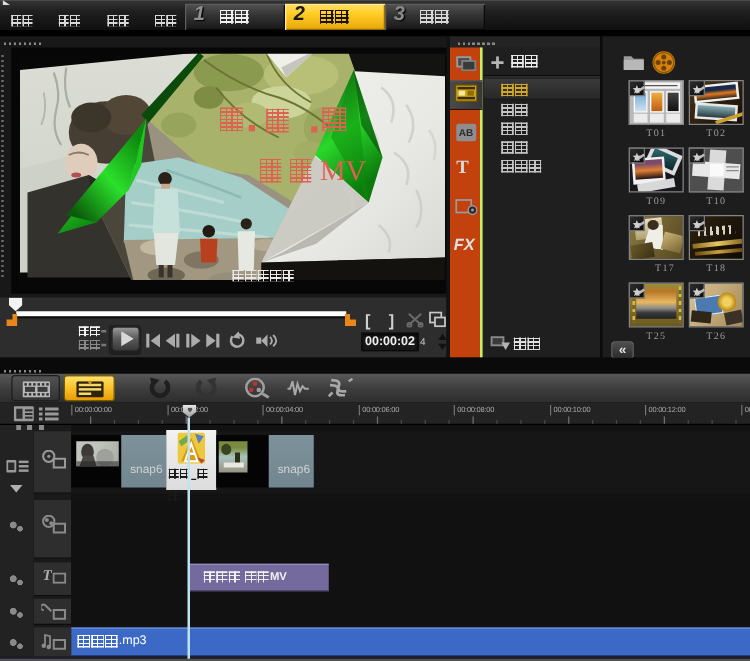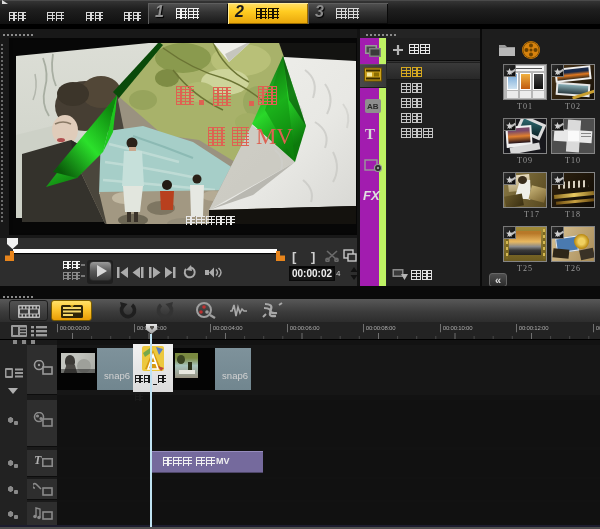--- a/index.html
+++ b/index.html
@@ -248,21 +248,21 @@
   <div class="ab" style="left:336px;top:9px;color:#cacaca;font-size:8px;line-height:14px;">4</div>
   <svg class="ab" style="left:350px;top:8px;" width="8" height="15" viewBox="0 0 8 15">
     <polygon points="4,1 7.5,6 0.5,6" fill="#111"></polygon>
         <polygon points="4,14 7.5,9 0.5,9" fill="#111"></polygon>
   </svg>
 </div>
 
 <div class="ab" style="left:358px;top:29px;width:122px;height:257px;background:#242424;"></div>
 <div class="ab" style="left:357px;top:29px;width:3px;height:257px;background:#121212;"></div>
 <div class="ab dots-h" style="left:366px;top:34px;width:30px;"></div>
-<div class="ab" id="iconstrip" style="left:360px;top:38px;width:26px;height:248px;background:#a21caf;border-right:7px solid #bef264;text-align:center;">
+<div class="ab" id="iconstrip" style="left:360px;top:38px;width:26px;height:248px;background:#c2410c;border-right:2px solid #bef264;text-align:center;">
   <svg class="ab" style="left:4px;top:5px;" width="18" height="14" viewBox="0 0 18 14">
     <rect x="1" y="2" width="12" height="9" fill="#9a9a9a"></rect>
         <rect x="2.5" y="3.5" width="9" height="6" fill="#4a4a4a"></rect>
     <rect x="5" y="5" width="12" height="9" fill="#808080"></rect>
         <rect x="6.5" y="6.5" width="9" height="6" fill="#3a3a3a"></rect>
   </svg>
   <div class="ab" style="left:0;top:26px;width:26px;height:24px;background:linear-gradient(90deg,#4a4a4a,#383838);border-top:1px solid #555;border-bottom:1px solid #1a1a1a;"></div>
   <svg class="ab" style="left:4px;top:29px;" width="18" height="17" viewBox="0 0 18 17">
     <rect x="0.5" y="1" width="17" height="13" fill="#caa11b" stroke="#6b5000" stroke-width="1"></rect>
     <rect x="2" y="2.5" width="14" height="2" fill="#3c2e00"></rect>
@@ -578,19 +578,22 @@
     </div>
   </div>
   <div class="ab" style="left:215px;top:8px;width:36px;height:42px;background:linear-gradient(180deg,#7e929b,#71868f);">
     <div class="ab" style="left:0;top:22px;width:33px;text-align:right;color:#d2d2d2;font-size:9.5px;">snap6</div>
   </div>
 
   <div class="ab" style="left:152px;top:111px;width:111px;height:22px;background:#756a9d;border-top:1px solid #968cbd;border-bottom:1px solid #4e4668;">
     <div class="ab" style="left:11px;top:5px;--c:#f0f0f0;"><span class="z z9"></span><span class="z z9"></span><span class="z z9"></span><span style="display:inline-block;width:3px;"></span><span class="z z9"></span><span class="z z9"></span><span style="color:#f0f0f0;font-size:9px;font-weight:bold;line-height:9px;vertical-align:top;">MV</span></div>
   </div>
 
+  <div class="ab" style="left:57px;top:162px;width:543px;height:23px;background:#3c68c6;border-top:1px solid #6f93dd;border-bottom:1px solid #24407e;">
+    <div class="ab" style="left:5px;top:5px;--c:#fff;"><span class="z z10"></span><span class="z z10"></span><span class="z z10"></span><span style="color:#fff;font-size:10px;line-height:10px;vertical-align:top;">.mp3</span></div>
+  </div>
   <div class="ab" style="left:0;top:185px;width:600px;height:2px;background:#1c1c2e;"></div>
   <div class="ab" style="left:0;top:187px;width:600px;height:2px;background:#505050;"></div>
 </div>
 
 <div class="ab" style="left:150px;top:334px;width:1.5px;height:193px;background:#bfe2f2;z-index:50;"></div>
 
 </div>
 
 </body></html>

